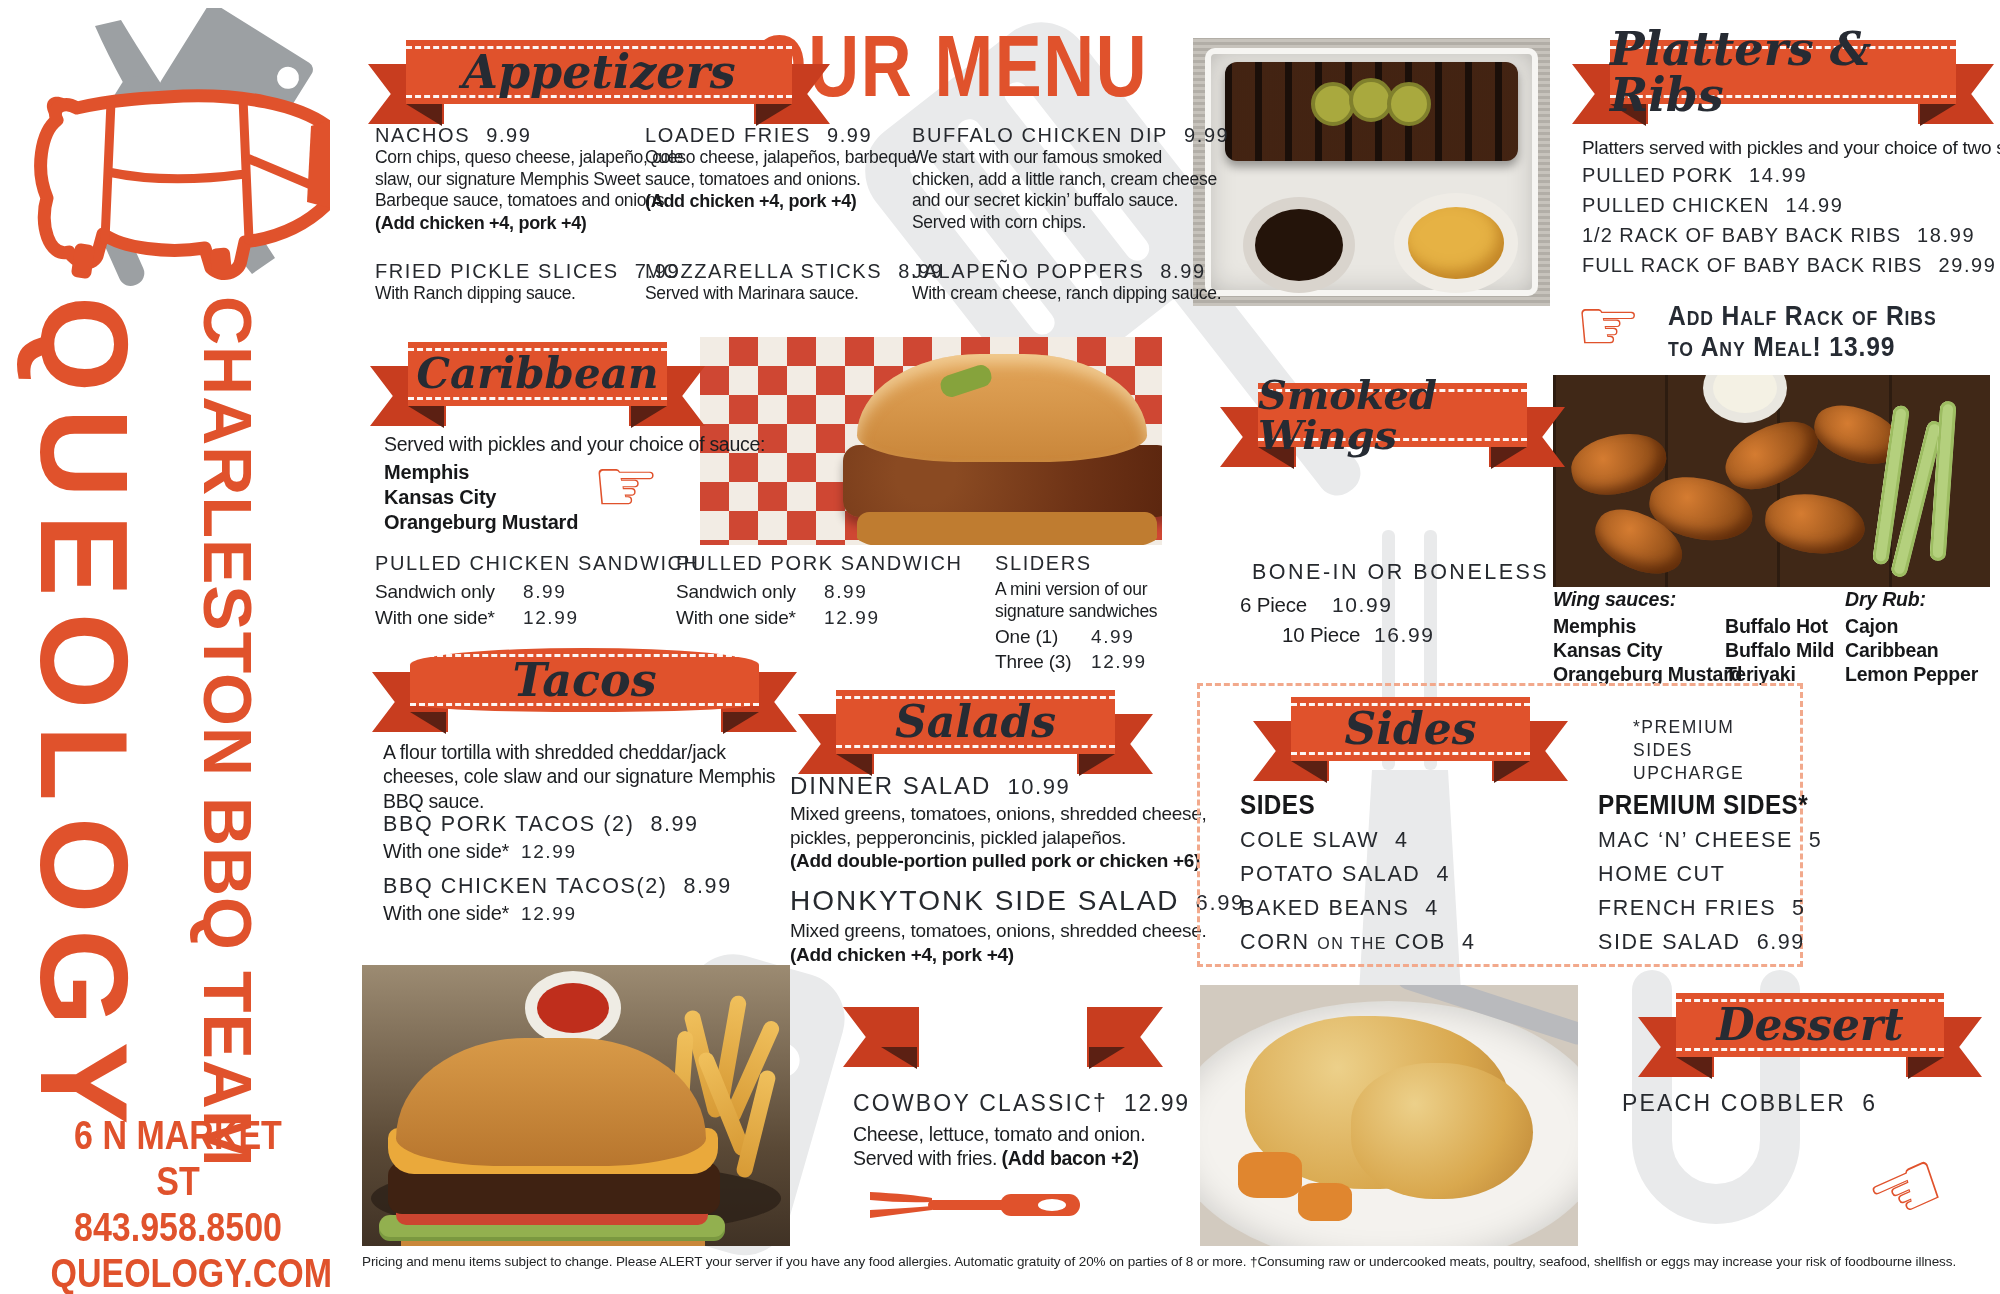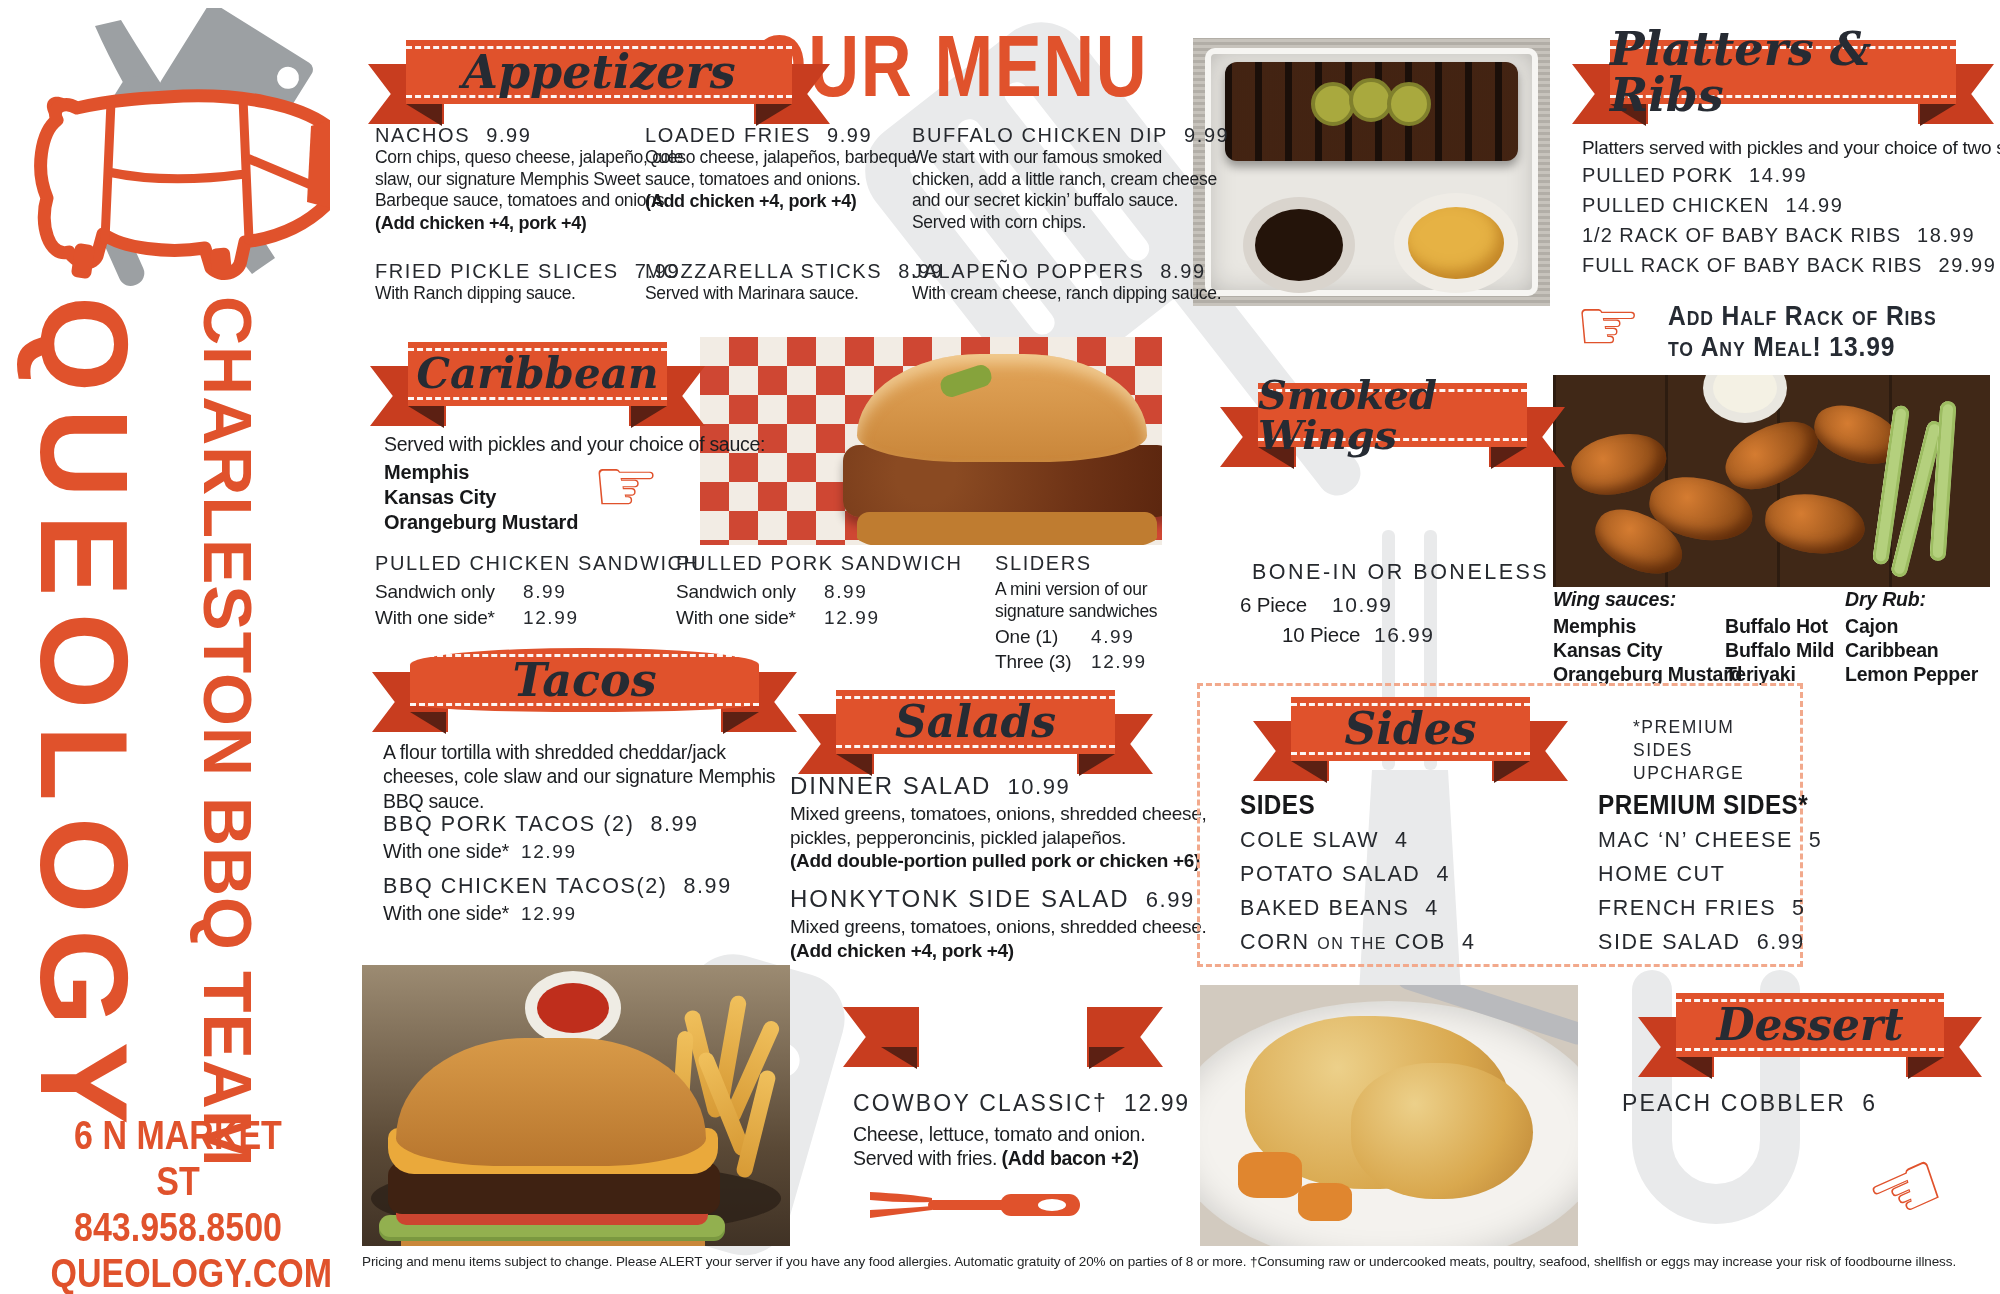--- a/index.html
+++ b/index.html
@@ -440,21 +440,21 @@
     <div class="mi">
         <span class="nm" style="font-size:24px;letter-spacing:2px;">DINNER SALAD</span>
         <span class="pr" style="font-size:22px;">10.99</span>
       </div>
     <div class="desc" style="font-size:19px;margin-top:2px;">
         <div class="dl">Mixed greens, tomatoes, onions, shredded cheese,</div>
         <div class="dl">pickles, pepperoncinis, pickled jalapeños.</div>
       </div>
     <div class="note" style="font-size:19px;">(Add double-portion pulled pork or chicken +6)</div>
     <div class="mi" style="margin-top:13px;">
-        <span class="nm" style="font-size:24px;letter-spacing:2px;">HONKYTONK SIDE SALAD</span>
+        <span class="nm" style="font-size:28px;letter-spacing:2px;">HONKYTONK SIDE SALAD</span>
         <span class="pr" style="font-size:22px;">6.99</span>
       </div>
     <div class="desc" style="font-size:19px;margin-top:2px;">
         <div class="dl">Mixed greens, tomatoes, onions, shredded cheese.</div>
       </div>
     <div class="note" style="font-size:19px;">(Add chicken +4, pork +4)</div>
   </div>
 
   <div class="sidesbox" style="left:1197px;top:683px;width:600px;height:278px;z-index:2;"></div>
   <div class="ribbon" style="left:1253px;top:697px;width:315px;z-index:3;">

